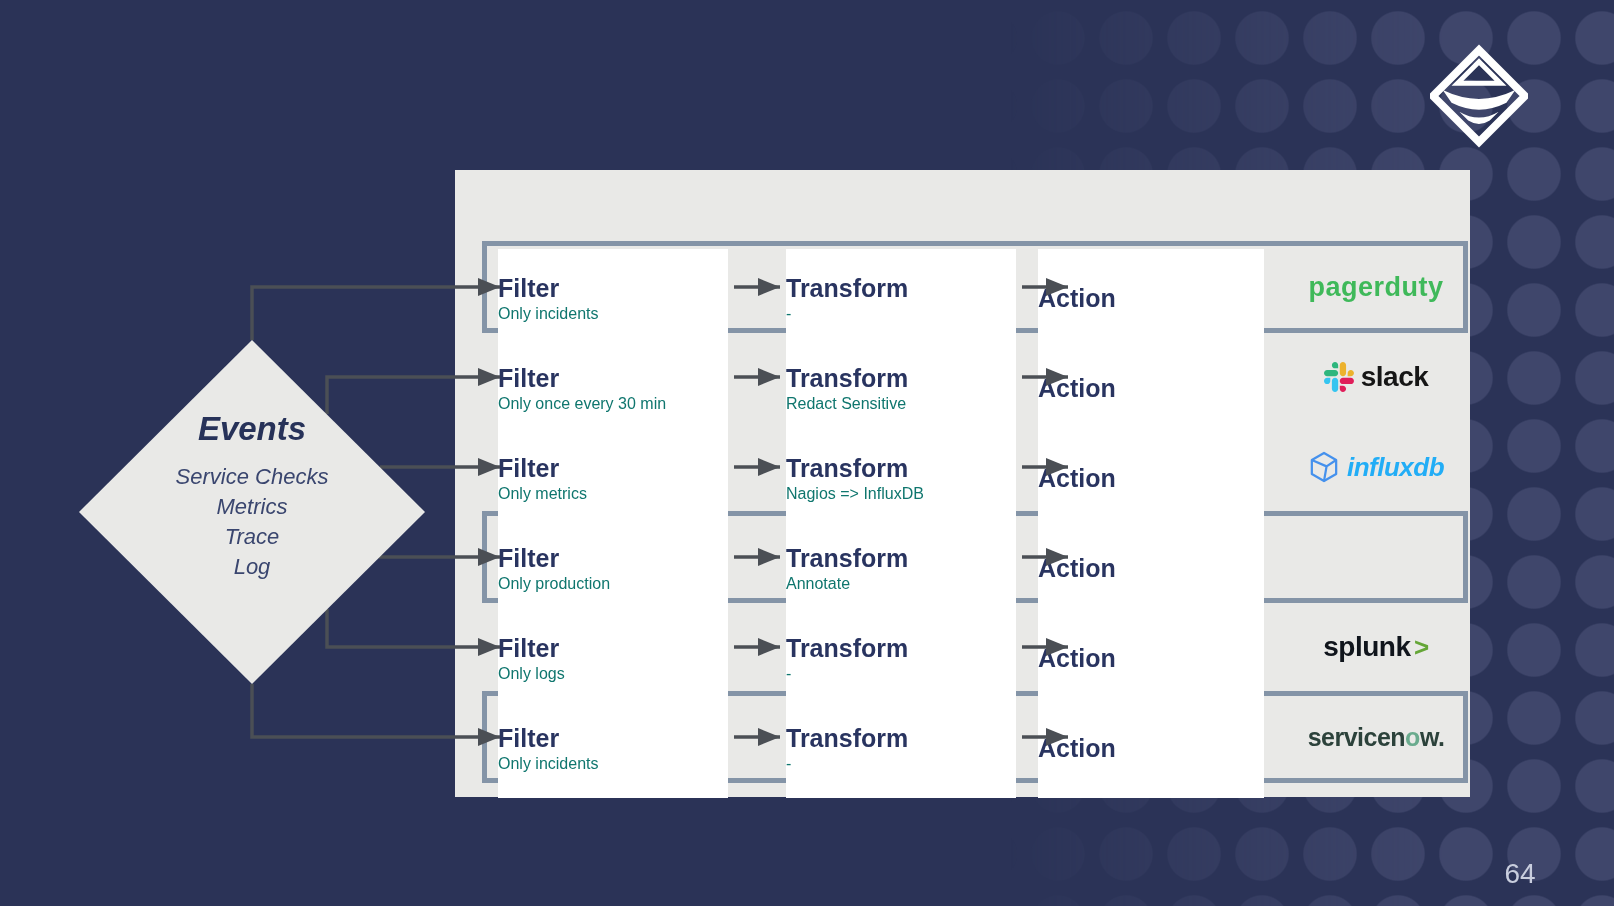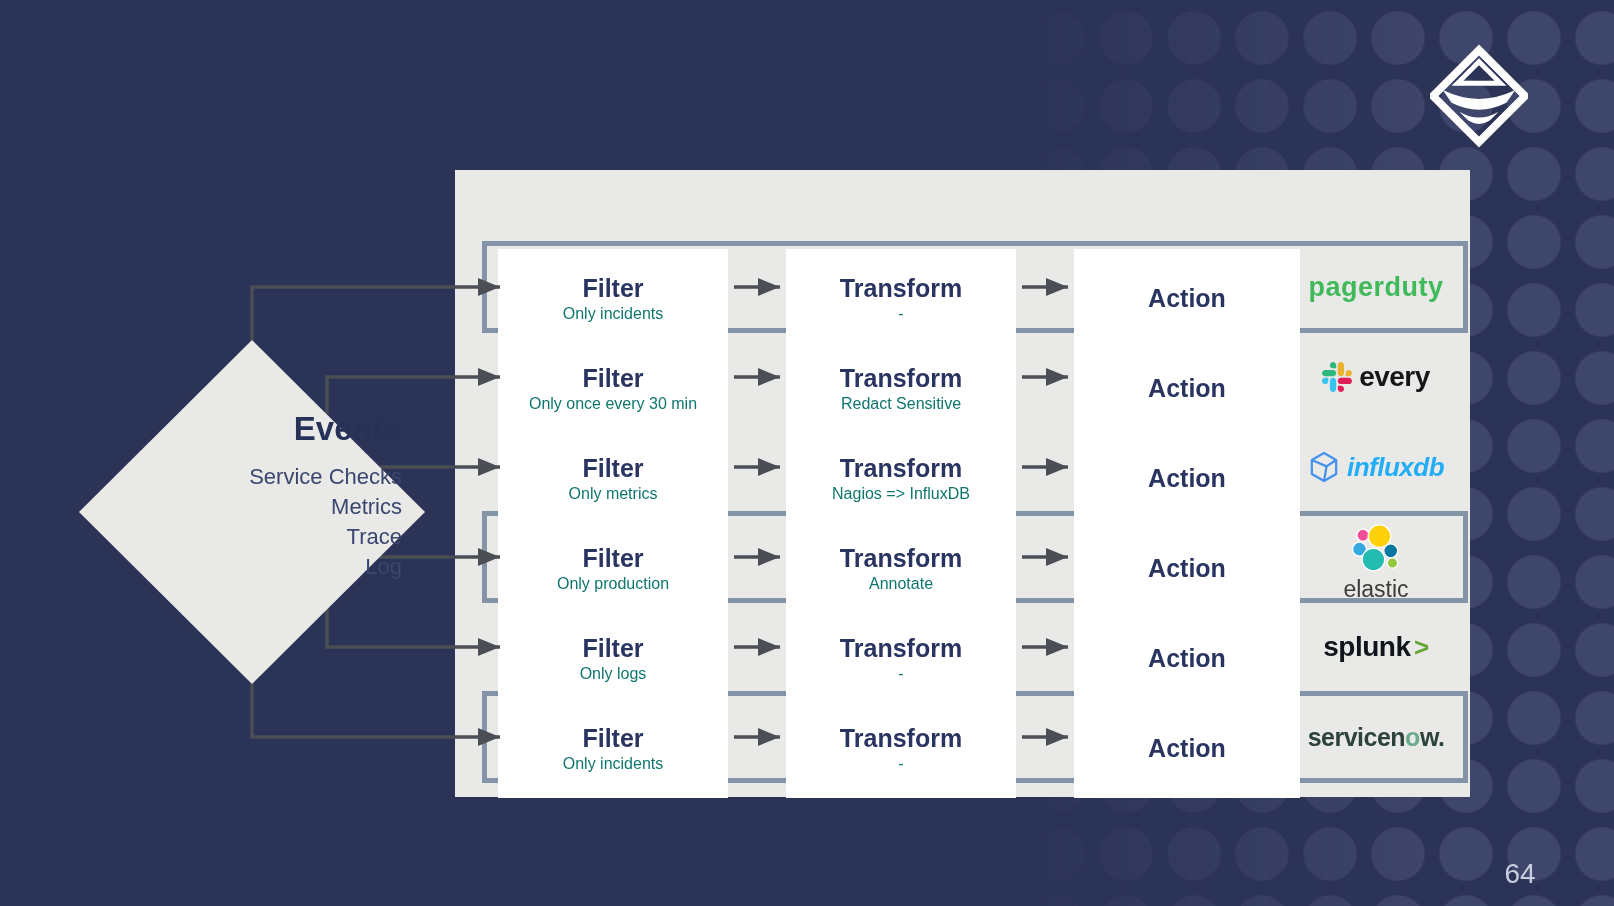--- a/index.html
+++ b/index.html
@@ -24,42 +24,42 @@
     position:absolute;top:12px;left:0;width:100%;text-align:center;
     font-size:34px;font-weight:bold;color:#232e5a;letter-spacing:.5px;
   }
   .hl{
     position:absolute;left:27px;width:986px;height:92px;
     border:5px solid #8494a7;box-sizing:border-box;background:transparent;
   }
   .hl.h0{top:71px}.hl.h3{top:341px}.hl.h5{top:521px}
   .cell{
     position:absolute;width:230px;height:99px;background:#ffffff;
-    display:flex;flex-direction:column;align-items:center;justify-content:center;
-  }
-  .c1{left:43px}.c2{left:331px}.c3{left:619px;width:226px}
+    display:flex;flex-direction:column;align-items:flex-start;justify-content:center;
+  }
+  .c1{left:43px}.c2{left:331px}.c3{left:583px;width:226px}
   .r0{top:79px}.r1{top:169px}.r2{top:259px}.r3{top:349px}.r4{top:439px}.r5{top:529px}
   .cell-title{font-size:25px;font-weight:bold;color:#293460;line-height:30px;}
   .cell-sub{font-size:16px;color:#0f766e;line-height:22px;}
   .action-label{font-size:25px;font-weight:bold;color:#293460;}
   .logo-cell{
     position:absolute;left:845px;width:152px;height:76px;background:transparent;
     display:flex;align-items:center;justify-content:center;gap:7px;
   }
   .wm-pagerduty{font-size:27px;font-weight:800;color:#3fb95a;letter-spacing:.5px;}
   .wm-slack{font-size:28px;font-weight:800;color:#161616;letter-spacing:-.5px;}
   .wm-influxdb{font-size:26px;font-weight:bold;font-style:italic;color:#22adf6;letter-spacing:-.5px;}
   .wm-elastic{font-size:23px;color:#3b3b3a;}
   .wm-splunk{font-size:28px;font-weight:800;color:#10151c;letter-spacing:-.5px;text-align:right;}
   .wm-splunk-chevron{font-size:26px;font-weight:800;color:#65a637;font-style:italic;margin-left:-4px;}
   .wm-servicenow{font-size:25px;font-weight:700;color:#2c423b;letter-spacing:-.5px;}
   .wm-servicenow .o{color:#6aab8e;}
   .elastic-stack{display:flex;flex-direction:column;align-items:center;margin-top:12px;}
   .events-text{
-    position:absolute;left:102px;top:410px;width:300px;text-align:right;z-index:6;
+    position:absolute;left:102px;top:410px;width:300px;text-align:center;z-index:6;font-style:italic;
   }
   .events-title{font-size:33px;font-weight:bold;color:#273259;margin:0 0 14px 0;}
   .events-item{font-size:22px;line-height:30px;color:#3a466f;}
   .overlay-svg{position:absolute;left:0;top:0;z-index:5;pointer-events:none;}
   .brand-logo{position:absolute;left:1430px;top:38px;z-index:6;}
   .page-number{
     position:absolute;left:1470px;top:858px;width:100px;text-align:center;
     font-size:28px;color:#c9cede;z-index:6;
   }
 </style>
@@ -141,21 +141,21 @@
   <div class="cell c3 r1">
     <div class="action-label">Action</div>
   </div>
   <div class="logo-cell r1">
     <svg width="30" height="30" viewBox="0 0 123 123">
       <path fill="#36C5F0" d="M25.8 77.6c0 7.1-5.8 12.9-12.9 12.9S0 84.7 0 77.6s5.8-12.9 12.9-12.9h12.9v12.9zM32.3 77.6c0-7.1 5.8-12.9 12.9-12.9s12.9 5.8 12.9 12.9v32.3c0 7.1-5.8 12.9-12.9 12.9s-12.9-5.8-12.9-12.9V77.6z"></path>
       <path fill="#2EB67D" d="M45.2 25.8c-7.1 0-12.9-5.8-12.9-12.9S38.1 0 45.2 0s12.9 5.8 12.9 12.9v12.9H45.2zM45.2 32.3c7.1 0 12.9 5.8 12.9 12.9s-5.8 12.9-12.9 12.9H12.9C5.8 58.1 0 52.3 0 45.2s5.8-12.9 12.9-12.9h32.3z"></path>
       <path fill="#ECB22E" d="M97 45.2c0-7.1 5.8-12.9 12.9-12.9s12.9 5.8 12.9 12.9-5.8 12.9-12.9 12.9H97V45.2zM90.5 45.2c0 7.1-5.8 12.9-12.9 12.9s-12.9-5.8-12.9-12.9V12.9C64.7 5.8 70.5 0 77.6 0s12.9 5.8 12.9 12.9v32.3z"></path>
       <path fill="#E01E5A" d="M77.6 97c7.1 0 12.9 5.8 12.9 12.9s-5.8 12.9-12.9 12.9-12.9-5.8-12.9-12.9V97h12.9zM77.6 90.5c-7.1 0-12.9-5.8-12.9-12.9s5.8-12.9 12.9-12.9h32.3c7.1 0 12.9 5.8 12.9 12.9s-5.8 12.9-12.9 12.9H77.6z"></path>
     </svg>
-    <span class="wm-slack">every</span>
+    <span class="wm-slack">slack</span>
   </div>
 
   <div class="cell c1 r2">
     <div class="cell-title">Filter</div>
     <div class="cell-sub">Only metrics</div>
   </div>
   <div class="cell c2 r2">
     <div class="cell-title">Transform</div>
     <div class="cell-sub">Nagios =&gt; InfluxDB</div>
   </div>
@@ -176,35 +176,20 @@
     <div class="cell-title">Filter</div>
     <div class="cell-sub">Only production</div>
   </div>
   <div class="cell c2 r3">
     <div class="cell-title">Transform</div>
     <div class="cell-sub">Annotate</div>
   </div>
   <div class="cell c3 r3">
     <div class="action-label">Action</div>
   </div>
-  <div class="logo-cell r3">
-    <div class="elastic-stack">
-      <svg width="52" height="52" viewBox="0 0 60 60">
-        <g stroke="#ffffff" stroke-width="1.5">
-          <circle cx="15" cy="13" r="7" fill="#F04E98"></circle>
-          <circle cx="34" cy="14" r="13" fill="#FED10A"></circle>
-          <circle cx="11" cy="29" r="8" fill="#36A9E1"></circle>
-          <circle cx="27" cy="41" r="13" fill="#24BBB1"></circle>
-          <circle cx="47" cy="31" r="8" fill="#0779A1"></circle>
-          <circle cx="49" cy="45" r="6" fill="#93C83E"></circle>
-        </g>
-      </svg>
-      <span class="wm-elastic">elastic</span>
-    </div>
-  </div>
 
   <div class="cell c1 r4">
     <div class="cell-title">Filter</div>
     <div class="cell-sub">Only logs</div>
   </div>
   <div class="cell c2 r4">
     <div class="cell-title">Transform</div>
     <div class="cell-sub">-</div>
   </div>
   <div class="cell c3 r4">

